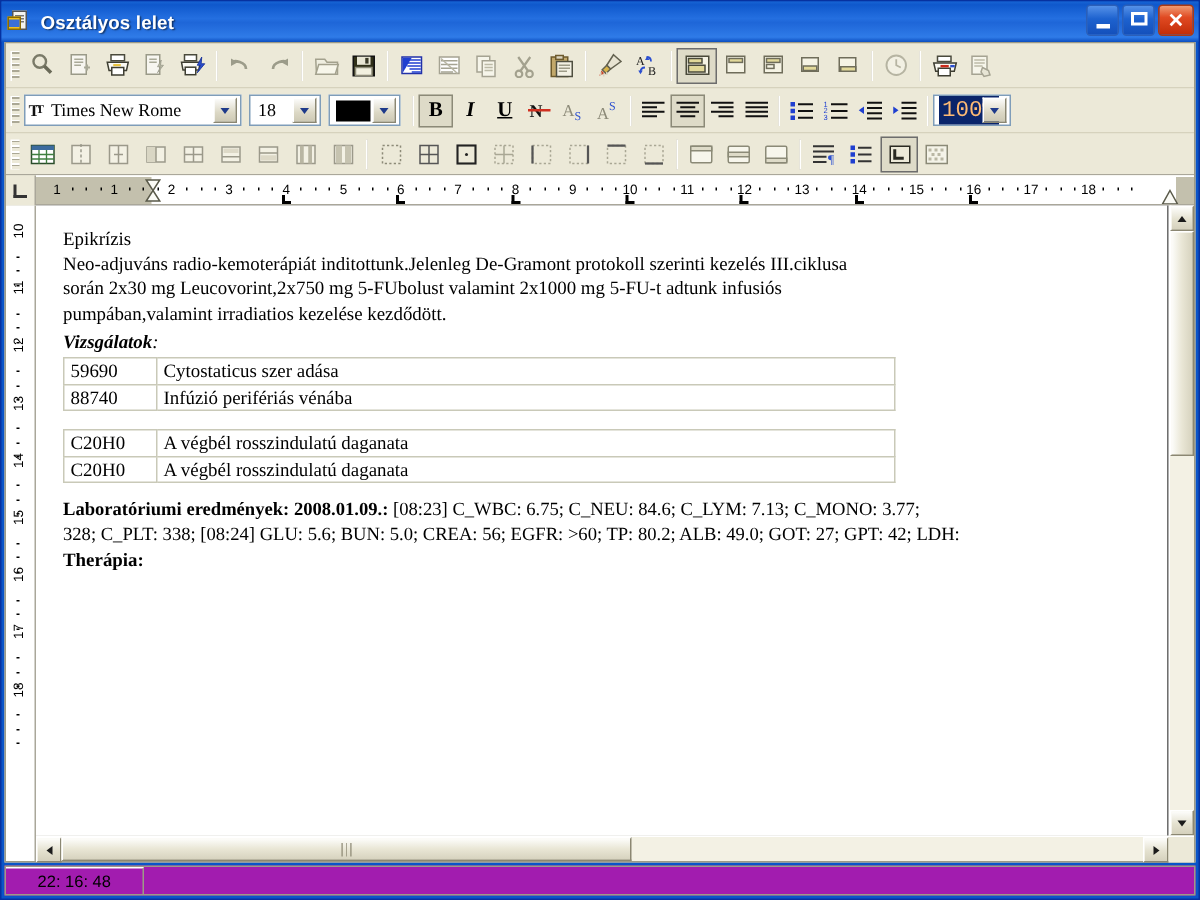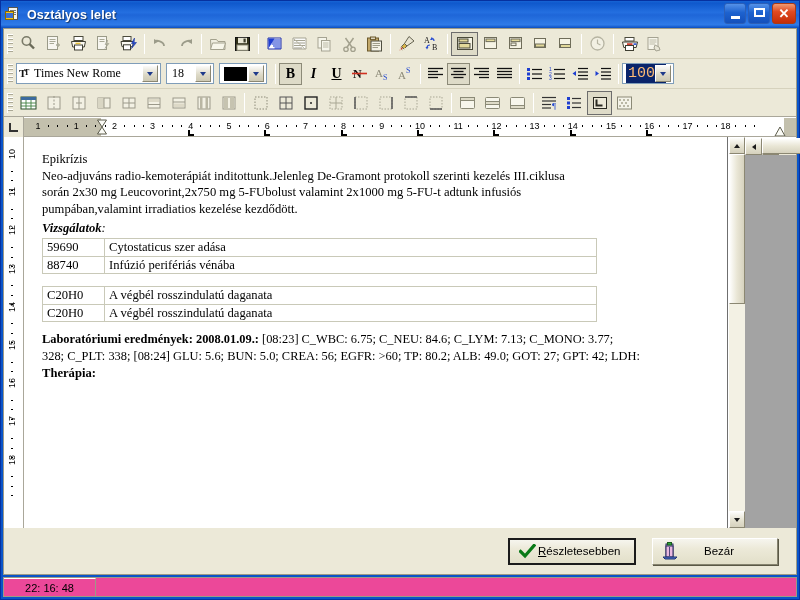--- a/index.html
+++ b/index.html
@@ -165,21 +165,21 @@
 
   
   #doc-area { flex:1; display:flex; min-height:0; }
   #vruler { width:20px;flex:none;background:#fff;position:relative;
             border-right:1px solid #aaa79a; overflow:hidden; }
   .vtick { position:absolute;left:7px;width:2px;height:1px;background:#000; }
   .vnum { position:absolute;left:3px;font-size:9px;color:#000;
           font-family:"Liberation Sans",sans-serif;
           writing-mode:vertical-rl; transform:rotate(180deg);}
   #page-wrap {
-    flex:1; min-width:0; display:flex; 
+    flex:1; min-width:0; display:flex; flex-direction:column;
     background:#a3a3a3;
   }
   #page-scroll {
     flex:1; display:flex; min-height:0; background:#808080;
   }
   #page {
     flex:1; background:#fff; margin:0; position:relative;
     overflow:hidden; border-right:1px solid #6f6f6f;
   }
   #page-inner {
@@ -255,21 +255,21 @@
   .dlgbtn.default { border:2px solid #1b1b1b; box-shadow:none; }
   .dlgbtn .bicon { width:22px;flex:none;display:flex;align-items:center;justify-content:center; }
   .dlgbtn .blabel { flex:1; text-align:center; padding-right:14px; }
   .dlgbtn .blabel u { text-decoration:underline; }
   #btn-details { width:128px; }
   #btn-close { width:126px; }
 
   
   #statusbar {
     height:20px;flex:none;margin:0 2px 2px 2px;
-    background:#ec4899;border:1px solid #9d9a86;
+    background:#a21caf;border:1px solid #9d9a86;
     display:flex;align-items:center;text-align:center;
   }
   #status-clock {
     width:92px;height:100%;
     border-right:1px solid #9d9a86;
     display:flex;align-items:center;justify-content:center;
     font-family:"Liberation Sans",sans-serif;font-size:11px;color:#000;
     border-top:1px solid #fff;
   }
   #status-rest { flex:1; }
@@ -1094,42 +1094,19 @@
             </div>
           </div>
           <div class="sbtn sbtn-h">
               <span class="ar rt"></span>
             </div>
           <div class="sbtn sbtn-h" style="width:17px;background:#ece9d8;border:none"></div>
         </div>
       </div>
     </div>
 
-    <div id="buttonbar">
-      <div class="dlgbtn default" id="btn-details">
-        <span class="bicon">
-          <svg width="17" height="15" viewBox="0 0 17 15">
-            <path d="M1.5 7.5 L6 12 L15 1.5" fill="none" stroke="#0a7a18" stroke-width="3.2" stroke-linecap="square"></path>
-          </svg>
-        </span>
-        <span class="blabel"><u>R</u><span>észletesebben</span></span>
-      </div>
-
-      <div class="dlgbtn" id="btn-close">
-        <span class="bicon">
-          <svg width="18" height="18" viewBox="0 0 18 18">
-            <rect x="5" y="2" width="7" height="13" fill="#d0c8e8" stroke="#2a2a60"></rect>
-            <rect x="5" y="4" width="7" height="11" fill="#e9b8e0" stroke="#2a2a60"></rect>
-            <rect x="6.5" y="0.5" width="4" height="2.5" fill="#2fa83a" stroke="#1a5a20"></rect>
-            <path d="M2 15 h14 l-2 2 h-10z" fill="#4a6fd0" stroke="#23356f"></path>
-            <line x1="8.5" y1="5" x2="8.5" y2="14" stroke="#2a2a60" stroke-width=".8"></line>
-          </svg>
-        </span>
-        <span class="blabel">Bezár</span>
-      </div>
-    </div>
   </div>
 
   <div id="statusbar">
     <div id="status-clock">22: 16: 48</div>
     <div id="status-rest"></div>
   </div>
 </div>
 
 </body></html>

